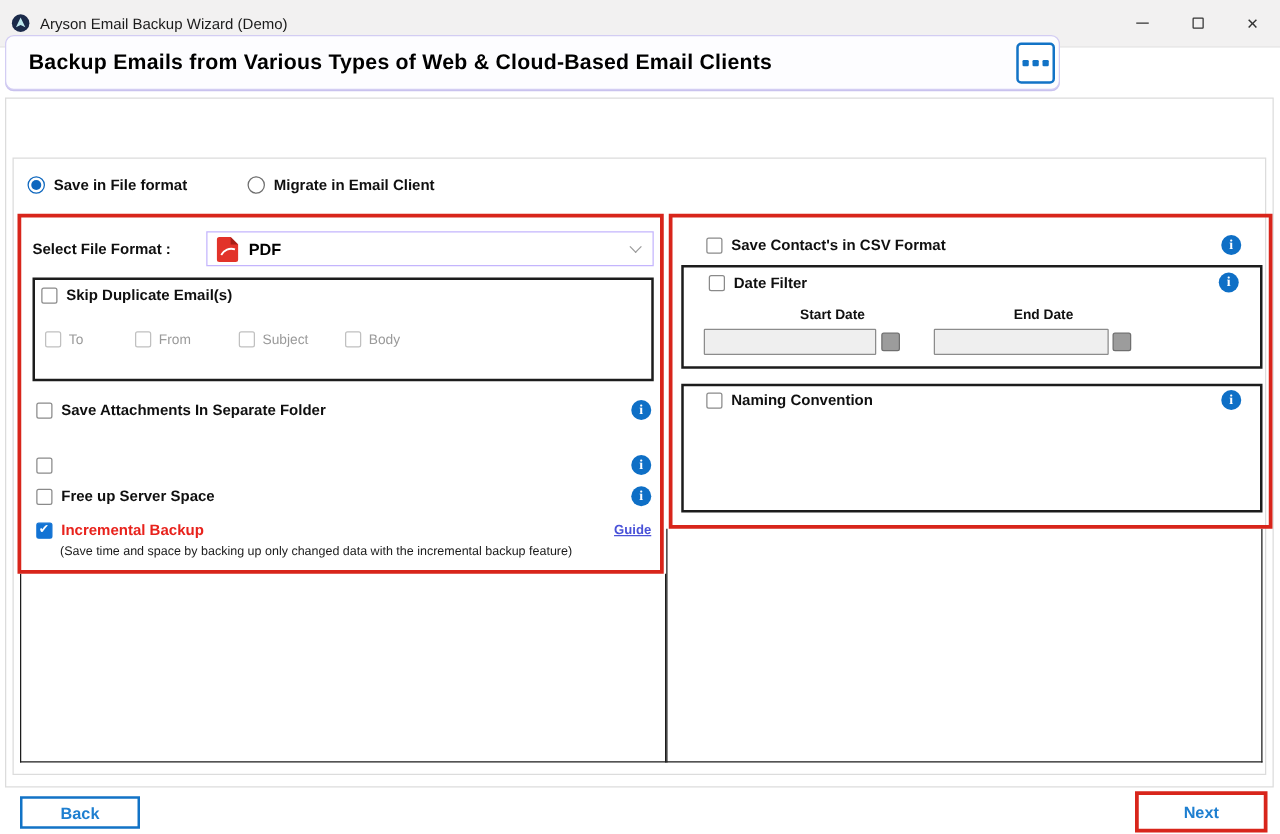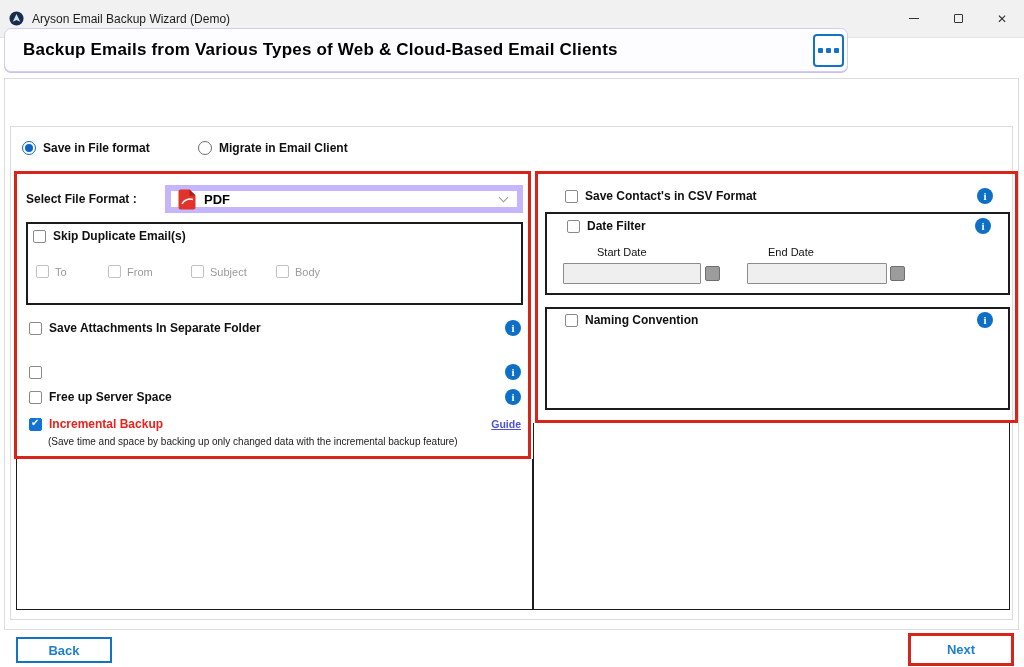--- a/index.html
+++ b/index.html
@@ -53,35 +53,35 @@
   .cb { width:13px; height:13px; border:1px solid #8a8a8a; border-radius:2px; background:#fff;
         display:inline-block; position:relative; flex:0 0 auto; cursor:pointer;}
   .cb.checked { background:#1273d4; border-color:#1273d4; }
   .cb.checked::after { content:"✔"; position:absolute; left:1px; top:-2px; color:#fff; font-size:10px; }
   .cb.disabled { border-color:#c0c0c0; cursor:default; }
 
   .info { width:16px; height:16px; border-radius:50%; background:#0e6fc6; color:#fff;
           display:flex; align-items:center; justify-content:center; flex:0 0 auto;
           font-family:"Liberation Serif", serif; font-weight:bold; font-size:11px; cursor:pointer;}
 
-  #dd { left:165px; top:185px; width:358px; height:28px; border:6px solid #c4b5fd; background:#fff;
+  #dd { left:165px; top:185px; width:358px; height:28px; border:1px solid #c4b5fd; background:#fff;
         display:flex; align-items:center; cursor:pointer;}
   #dd .pdf-ico { margin-left:7px; }
   #dd .val { font-size:13px; font-weight:bold; color:#000; margin-left:7px; }
   .chev { width:7px; height:7px; border-right:1.6px solid #9a9a9a; border-bottom:1.6px solid #9a9a9a;
           transform:rotate(45deg); margin:-3px 10px 0 auto; }
 
   .sub-lbl { font-size:11px; color:#9a9a9a; white-space:nowrap; }
   .sub-item { display:flex; align-items:center; gap:6px; }
 
   .red-lbl { font-size:12px; font-weight:bold; color:#e8221c; white-space:nowrap; }
   .guide { font-size:10.5px; font-weight:bold; color:#4a52d8; text-decoration:underline; cursor:pointer; }
   .caption { font-size:10px; color:#1a1a1a; white-space:nowrap; }
 
-  .date-lbl { font-size:11px; font-weight:normal; color:#101010; }
+  .date-lbl { font-size:11px; font-weight:bold; color:#101010;margin-left:43px; }
   .date-input { border:1px solid #8c8c8c; background:#efefef; height:21px; border-radius:1px; }
   .pick { width:15px; height:15px; background:#9c9c9c; border:1px solid #6f6f6f; border-radius:2px; cursor:pointer;}
 
   
   #back-btn { left:16px; top:637px; width:96px; height:26px; background:#fff; border:2px solid #1273c6;
               color:#1e7fd0; font-weight:bold; font-size:13px; display:flex; align-items:center;
               justify-content:center; cursor:pointer; }
   #next-wrap { left:908px; top:633px; width:106px; height:33px; border:3px solid #d8251b;
                display:flex; align-items:center; justify-content:center; background:#fff; }
   #next-btn { background:none; border:none; color:#1e7fd0; font-weight:bold; font-size:13px;

